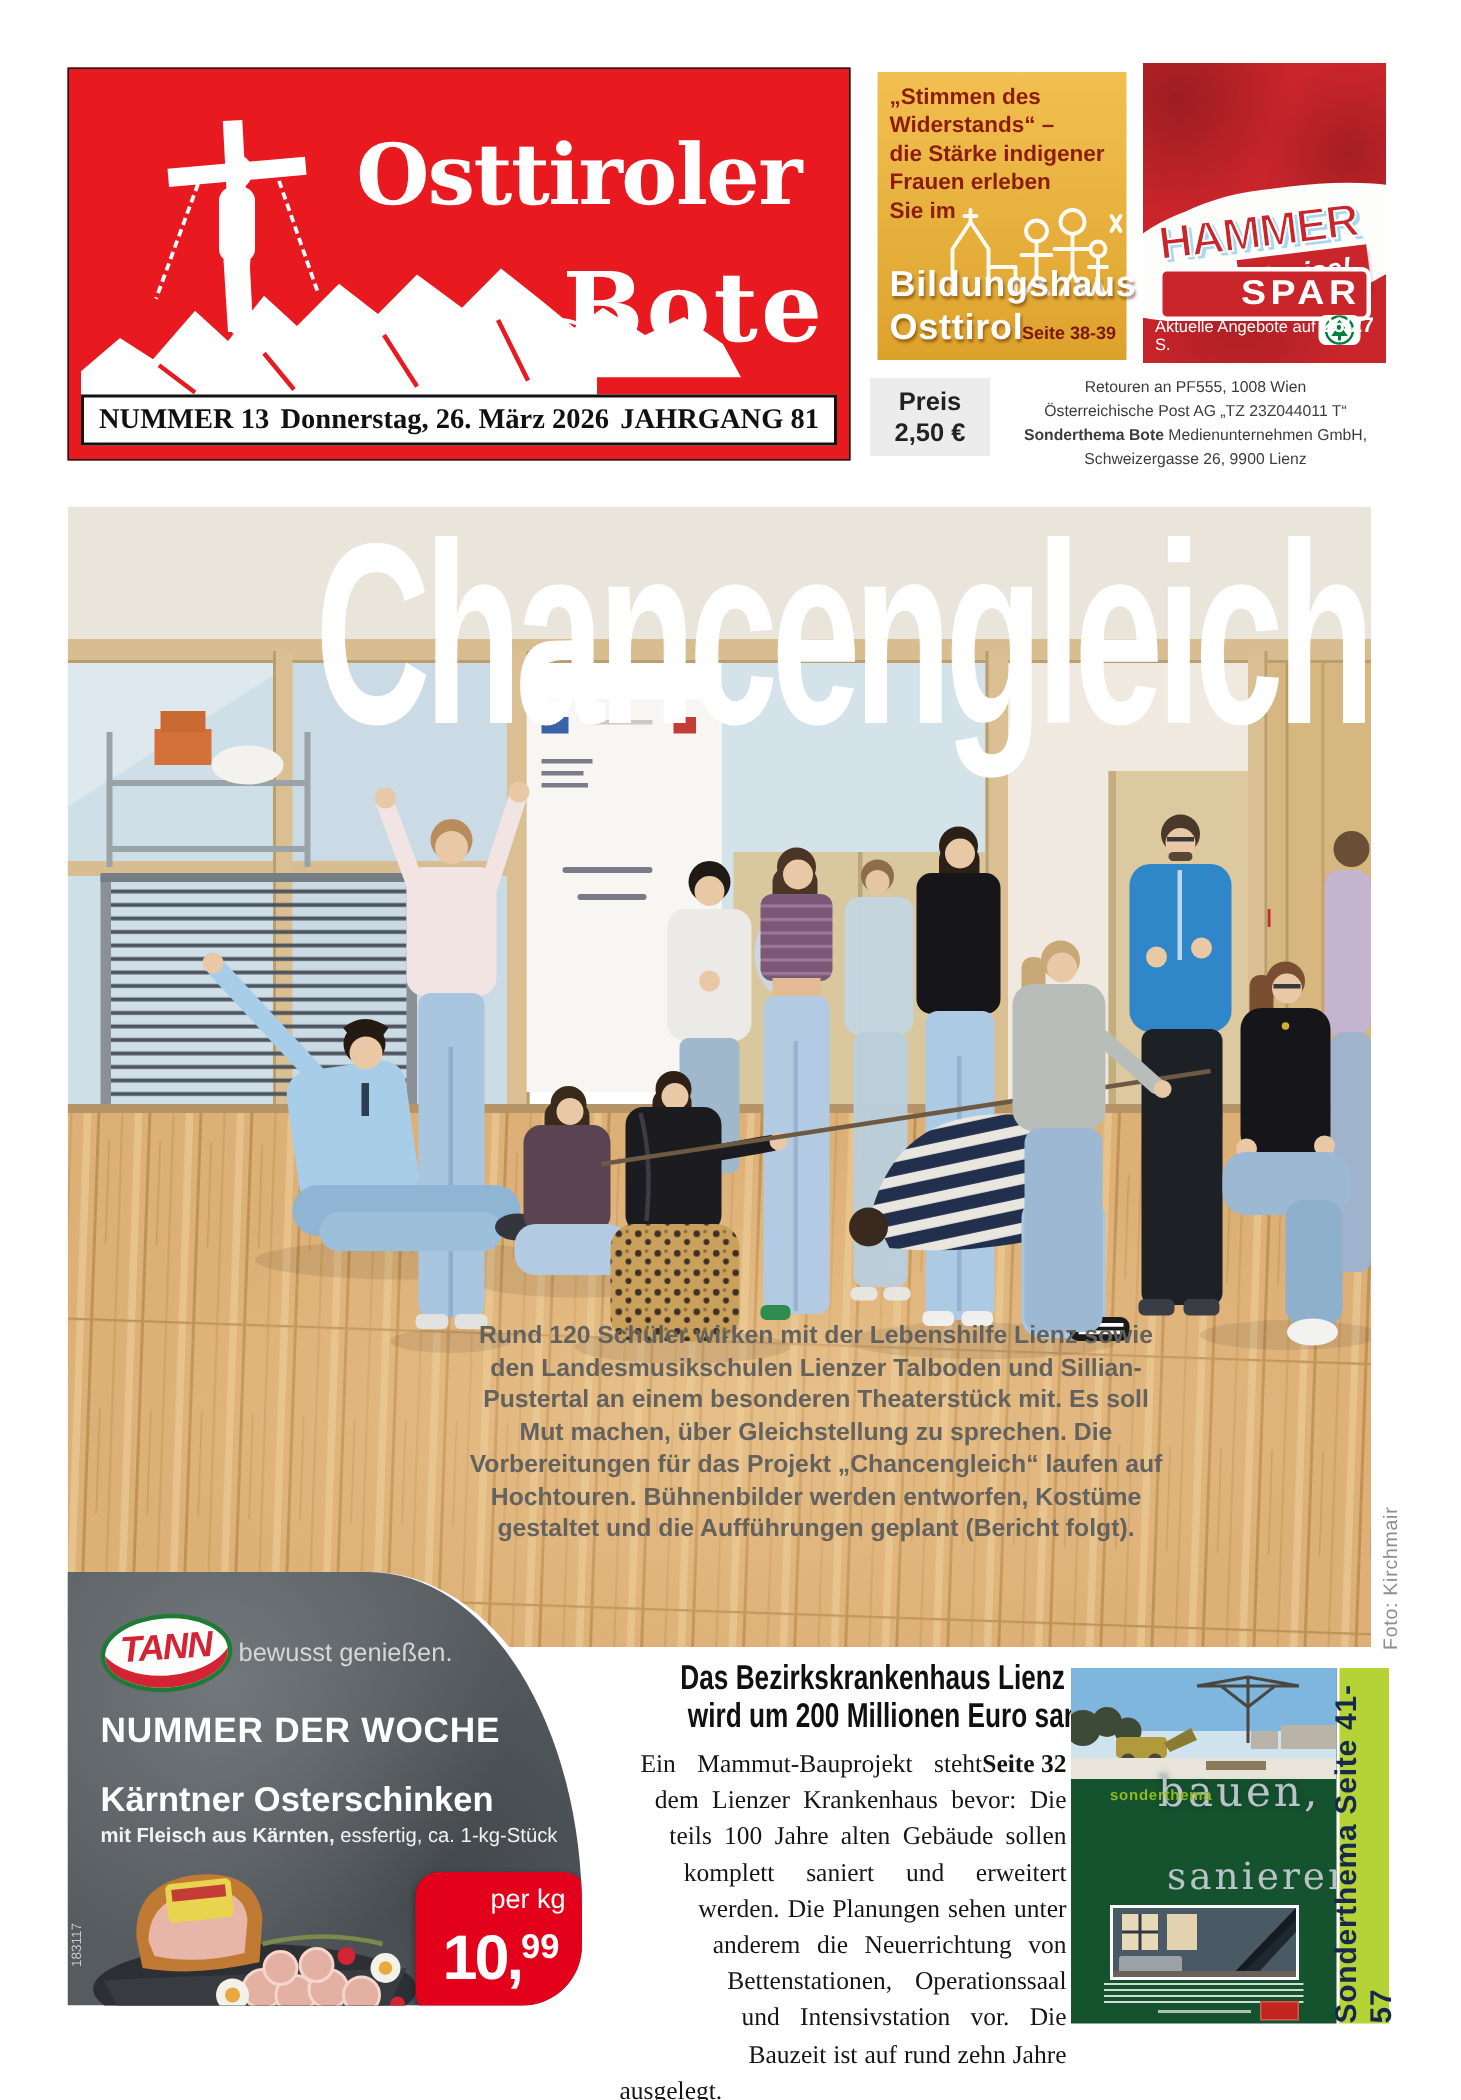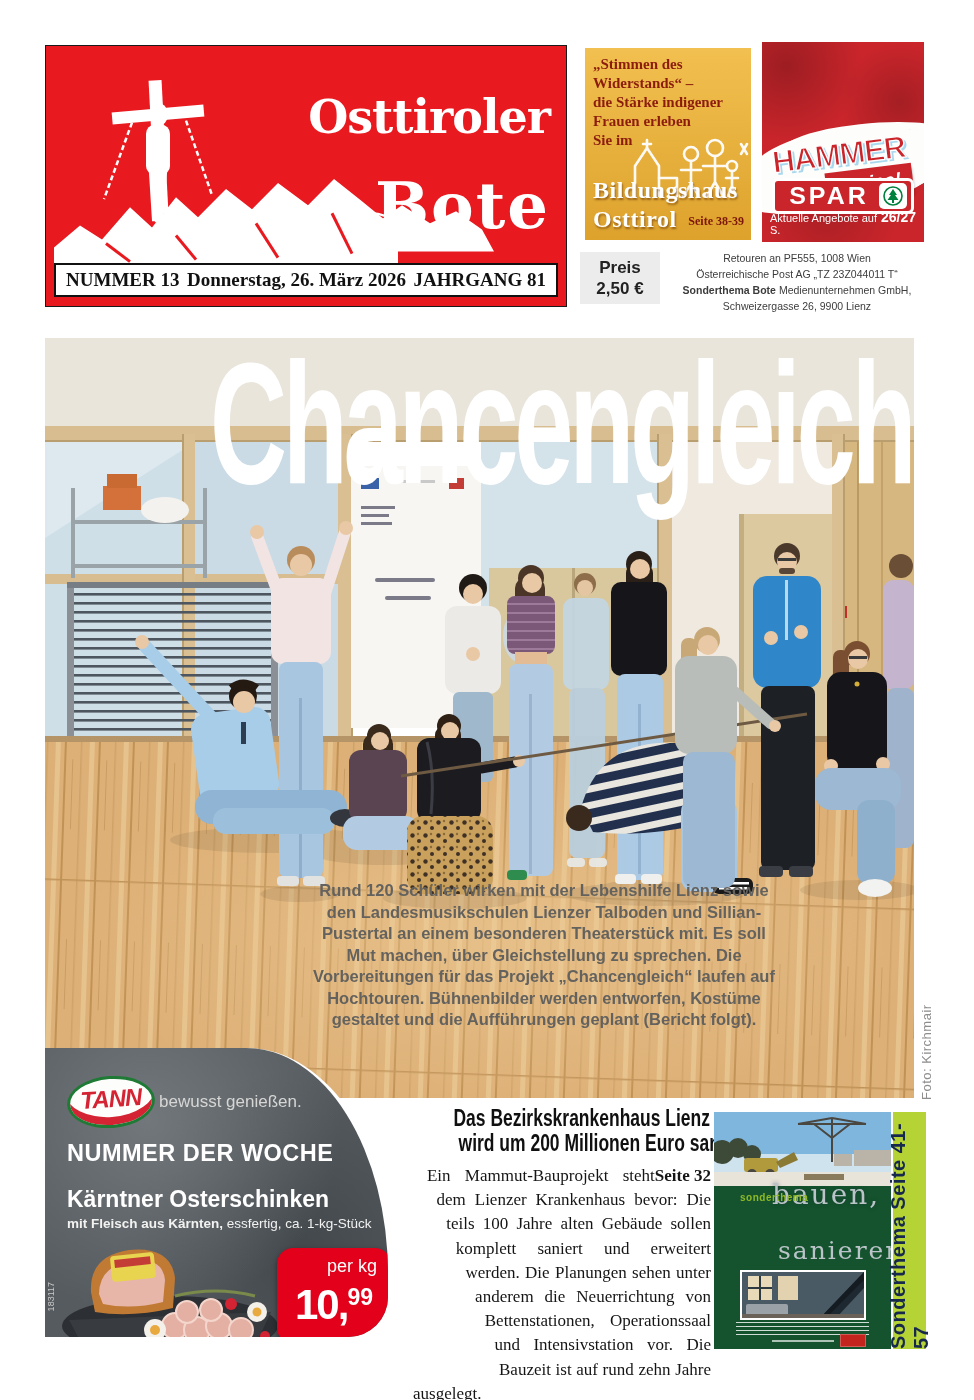--- a/index.html
+++ b/index.html
@@ -3,31 +3,31 @@
 <meta charset="utf-8">
 <style>
   html,body{margin:0;padding:0;background:#9a9a9a;}
   .page{position:relative;width:974px;height:1400px;background:#fff;overflow:hidden;
         font-family:"Liberation Sans",sans-serif;}
   .abs{position:absolute;}
 
   
   .masthead{left:45px;top:45px;width:520px;height:260px;background:#e8191f;border:1px solid #1a1a1a;}
   .mast-art{left:0;top:0;width:100%;height:100%;}
-  .mast-t1{right:16px;top:40px;font-family:"DejaVu Serif",serif;font-weight:bold;
-           font-size:46px;line-height:62px;color:#fff;letter-spacing:-1px;}
+  .mast-t1{right:32px;top:40px;font-family:"DejaVu Serif",serif;font-weight:bold;
+           font-size:56px;line-height:62px;color:#fff;letter-spacing:-1px;}
   .mast-t2{right:16px;top:128px;font-family:"DejaVu Serif",serif;font-weight:bold;
            font-size:64px;line-height:64px;color:#fff;letter-spacing:2px;}
   .issue-bar{left:8px;right:8px;bottom:9px;height:30px;background:#fff;border:2px solid #111;
              display:flex;align-items:center;justify-content:space-between;padding:0 10px;
              font-family:"Liberation Serif",serif;font-weight:bold;font-size:19px;color:#111;}
 
   
   .ad-bh{left:585px;top:48px;width:166px;height:192px;background:linear-gradient(#f2c050,#dda22c);
-         padding:7px 8px;box-sizing:border-box;font-family:Liberation Serif, serif;}
+         padding:7px 8px;box-sizing:border-box;}
   .ad-bh .lines{font-weight:bold;font-size:15px;line-height:19px;color:#8c1d0e;}
   .bh-art{right:2px;bottom:40px;width:120px;height:74px;opacity:.95;}
   .bh-n1{left:8px;bottom:36px;font-weight:bold;font-size:24px;color:#fff;
          text-shadow:1px 2px 2px rgba(90,40,0,.55);letter-spacing:.5px;}
   .bh-n2{left:8px;bottom:7px;font-weight:bold;font-size:24px;color:#fff;
          text-shadow:1px 2px 2px rgba(90,40,0,.55);letter-spacing:.5px;}
   .bh-pg{right:7px;bottom:11px;font-weight:bold;font-size:12px;color:#7c150a;}
 
   
   .ad-sp{left:762px;top:42px;width:162px;height:200px;background:
@@ -37,21 +37,21 @@
   .splash{left:-18px;top:88px;width:210px;height:74px;background:#fdfdfb;
           border-radius:46% 54% 58% 42% / 62% 48% 62% 38%;transform:rotate(-7deg);
           box-shadow:14px -8px 0 -4px #fdfdfb,-10px 10px 0 -6px #fdfdfb;}
   .hammer{left:10px;top:94px;width:150px;font-weight:bold;font-size:31px;letter-spacing:-1px;
           color:#c9252b;transform:rotate(-7deg);-webkit-text-stroke:1.3px #fff;
           text-shadow:2.5px 2.5px 0 #a9d8ee;}
   .preise{left:66px;top:128px;background:#c9252b;color:#fff;font-weight:bold;font-style:italic;
           font-size:19px;padding:2px 10px 3px;transform:rotate(-7deg);
           box-shadow:0 0 0 2px #c9252b, 2px 3px 3px rgba(0,0,0,.35);}
   .sp-logo{left:10px;bottom:28px;width:142px;height:36px;background:#c9252b;border:3px solid #fff;
-           border-radius:6px;display:flex;align-items:center;box-sizing:border-box;padding:0 4px;}
+           border-radius:6px;display:flex;align-items:flex-end;box-sizing:border-box;padding:0 4px;flex-direction:column;}
   .sp-word{flex:1;text-align:center;color:#fff;font-weight:bold;font-size:25px;letter-spacing:3px;
            transform:scaleY(.92);}
   .sp-tree-box{width:28px;height:26px;background:#fff;border-radius:5px;display:flex;
                align-items:center;justify-content:center;}
   .sp-foot{left:8px;right:8px;bottom:6px;display:flex;justify-content:space-between;
            align-items:baseline;color:#fff;}
   .sp-foot .t{font-size:11px;}
   .sp-foot .p{font-size:14px;font-weight:bold;}
 
   

